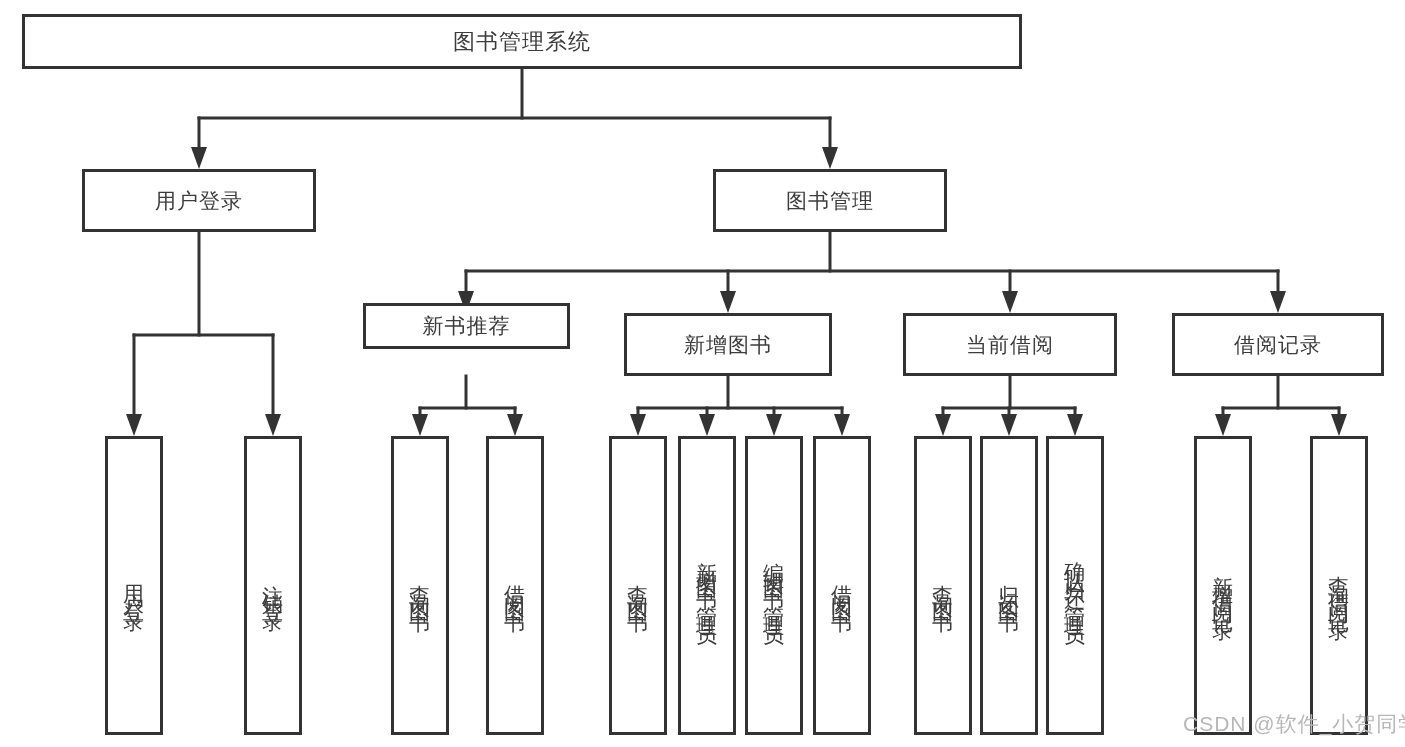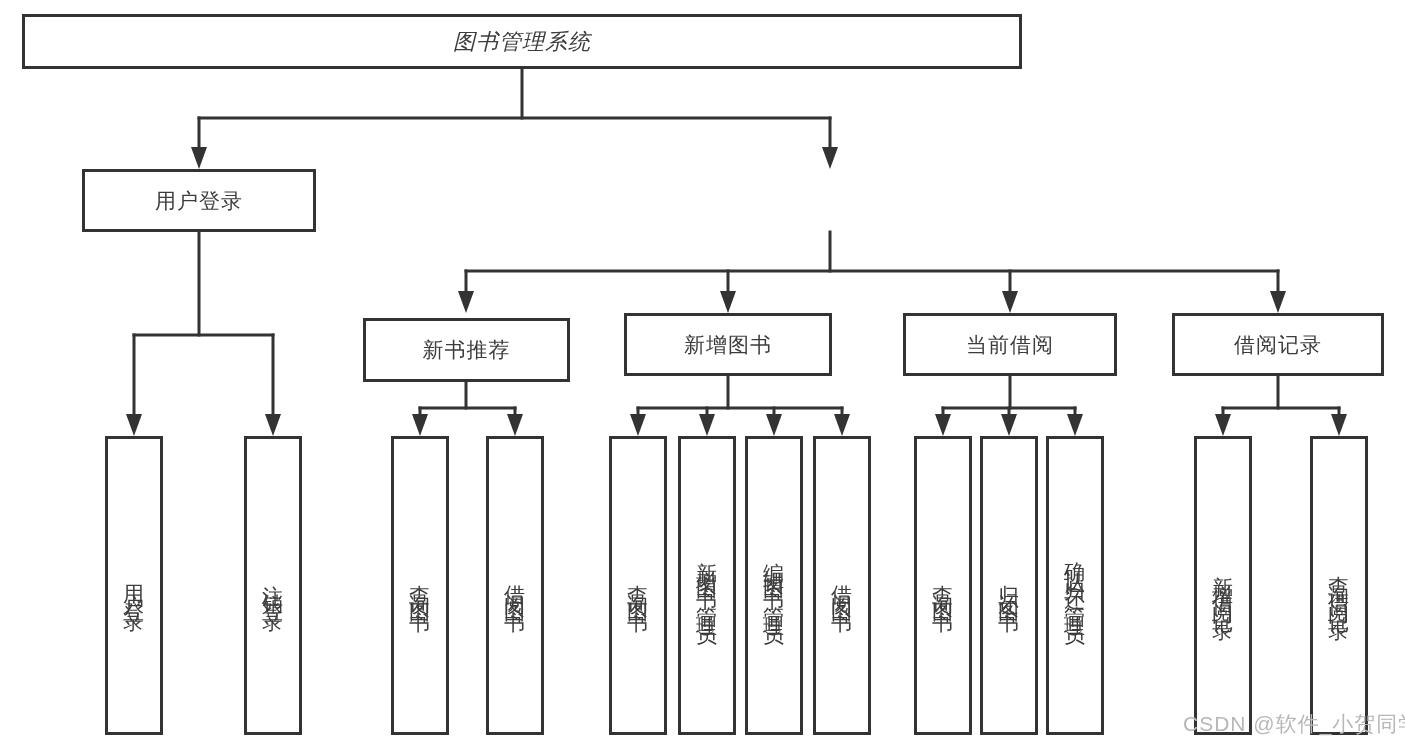--- a/index.html
+++ b/index.html
@@ -31,21 +31,20 @@
     color: #3c3c3c;
     display: flex;
     align-items: center;
     justify-content: center;
     font-size: 21px;
     z-index: 2;
     letter-spacing: 1px;
   }
   .node.root {
     font-size: 22px;
-    font-style: italic;
   }
   .node.leaf {
     writing-mode: vertical-rl;
     text-orientation: mixed;
     letter-spacing: 9px;
     line-height: 1;
     font-size: 21px;
   }
   .watermark {
     position: absolute;
@@ -137,22 +136,23 @@
       <line x1="1223" y1="408" x2="1223" y2="416"></line>
       <polygon points="1215,414 1231,414 1223,436"></polygon>
       <line x1="1339" y1="408" x2="1339" y2="416"></line>
       <polygon points="1331,414 1347,414 1339,436"></polygon>
     </g>
   </svg>
 
   <div class="node root" style="left:22px; top:14px; width:1000px; height:55px;">图书管理系统</div>
 
   <div class="node" style="left:82px; top:169px; width:234px; height:63px;">用户登录</div>
+  <div class="node" style="left:713px; top:169px; width:234px; height:63px;">图书管理</div>
 
-  <div class="node" style="left:363px; top:318px; width:207px; height:64px;">新书推荐</div>
+  <div class="node" style="left:363px; top:303px; width:207px; height:46px;">新书推荐</div>
   <div class="node" style="left:624px; top:313px; width:208px; height:63px;">新增图书</div>
   <div class="node" style="left:903px; top:313px; width:214px; height:63px;">当前借阅</div>
   <div class="node" style="left:1172px; top:313px; width:212px; height:63px;">借阅记录</div>
 
   <div class="node leaf" style="left:105px; top:436px; width:58px; height:299px;">用户登录</div>
   <div class="node leaf" style="left:244px; top:436px; width:58px; height:299px;">注销登录</div>
 
   <div class="node leaf" style="left:391px; top:436px; width:58px; height:299px;">查询图书</div>
   <div class="node leaf" style="left:486px; top:436px; width:58px; height:299px;">借阅图书</div>
 

